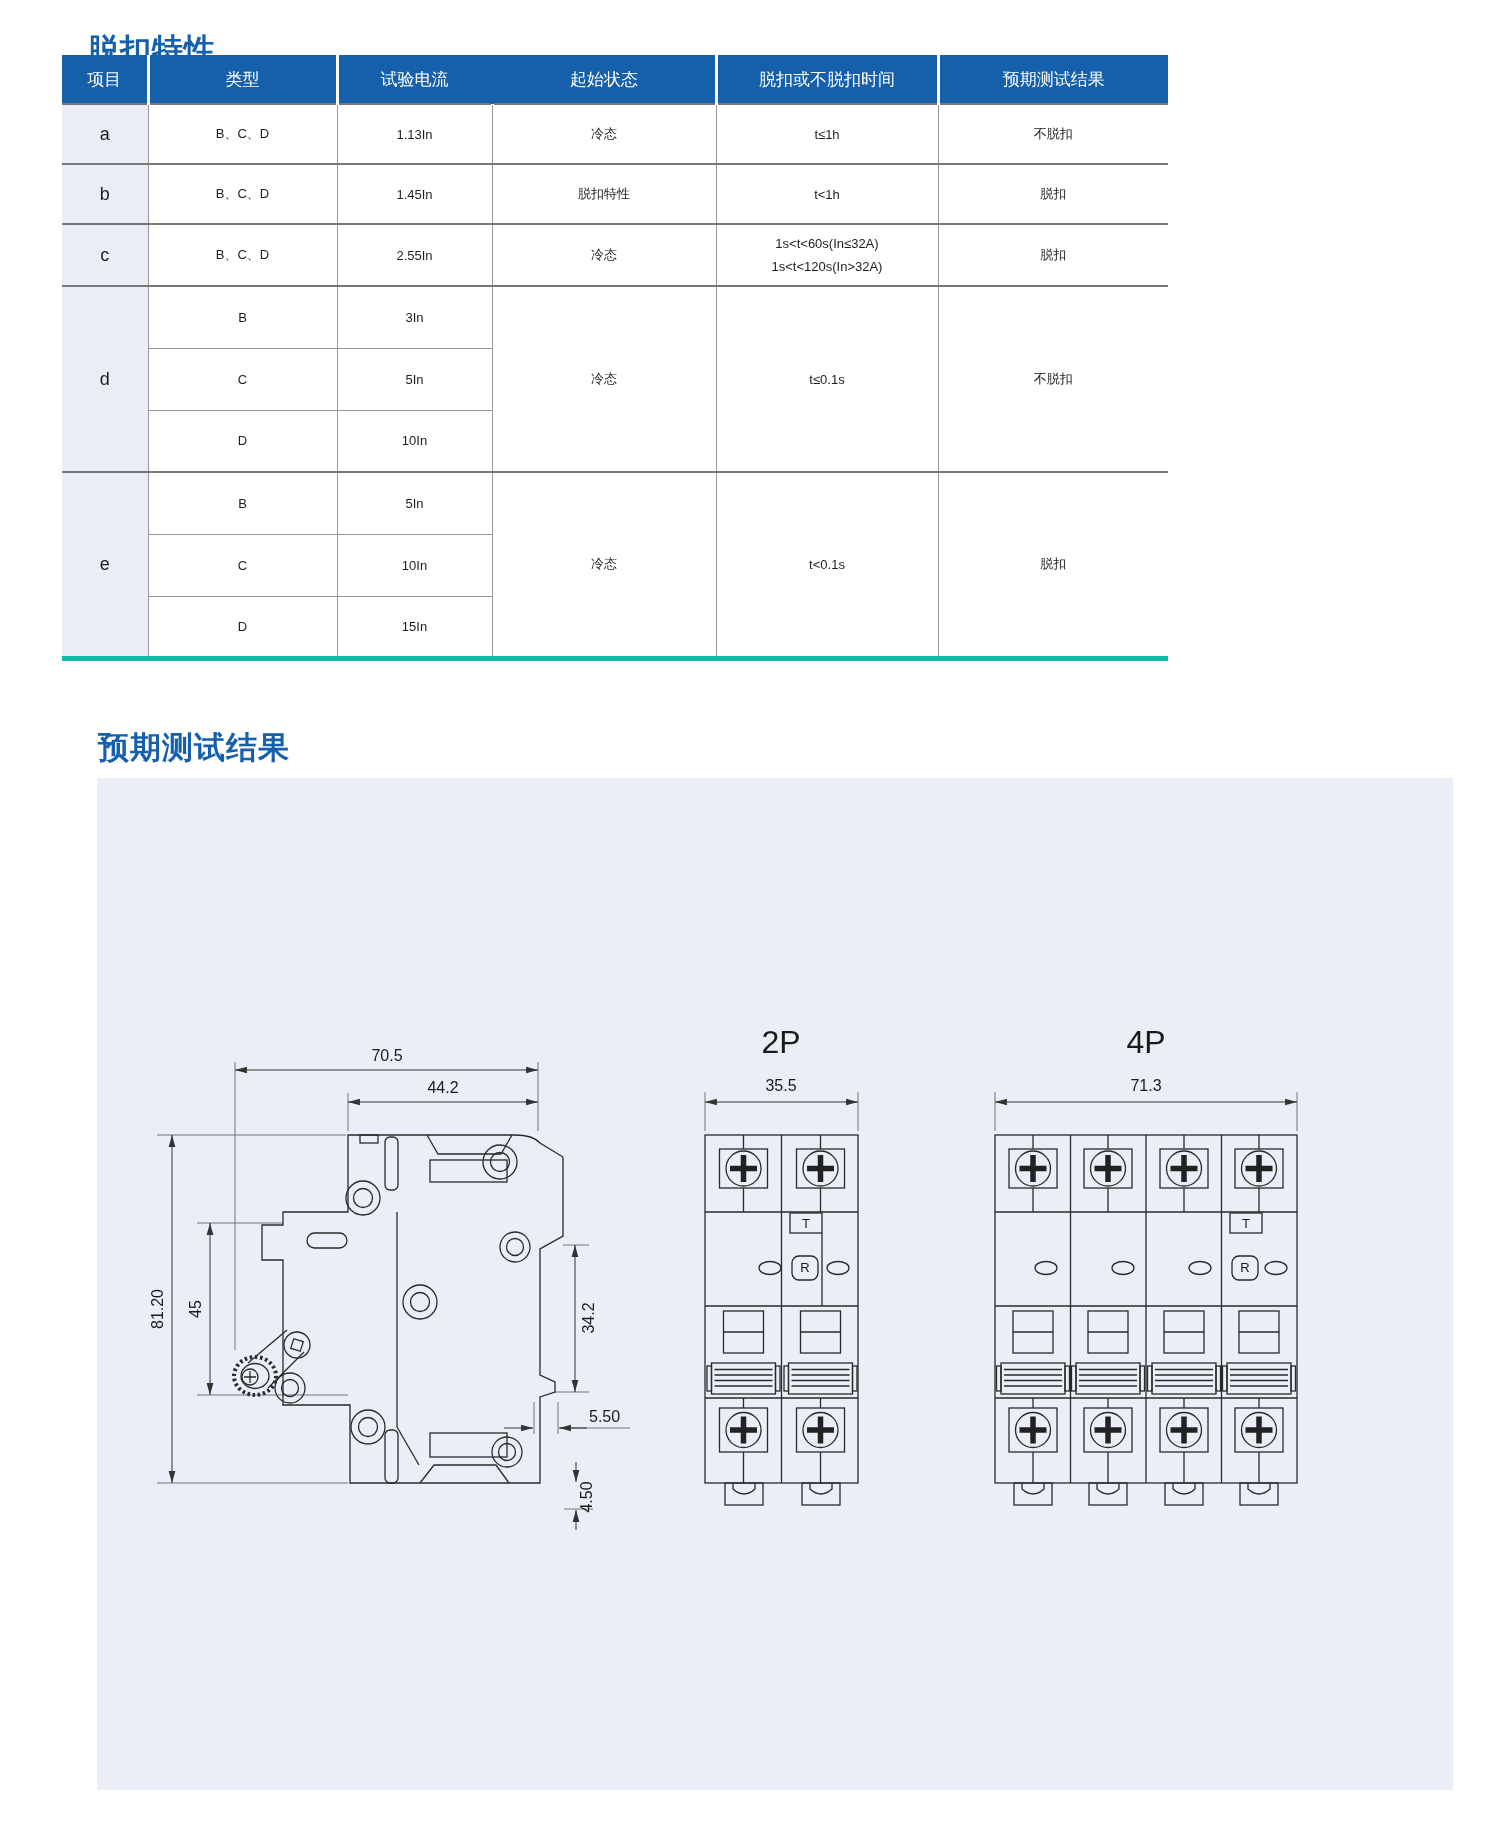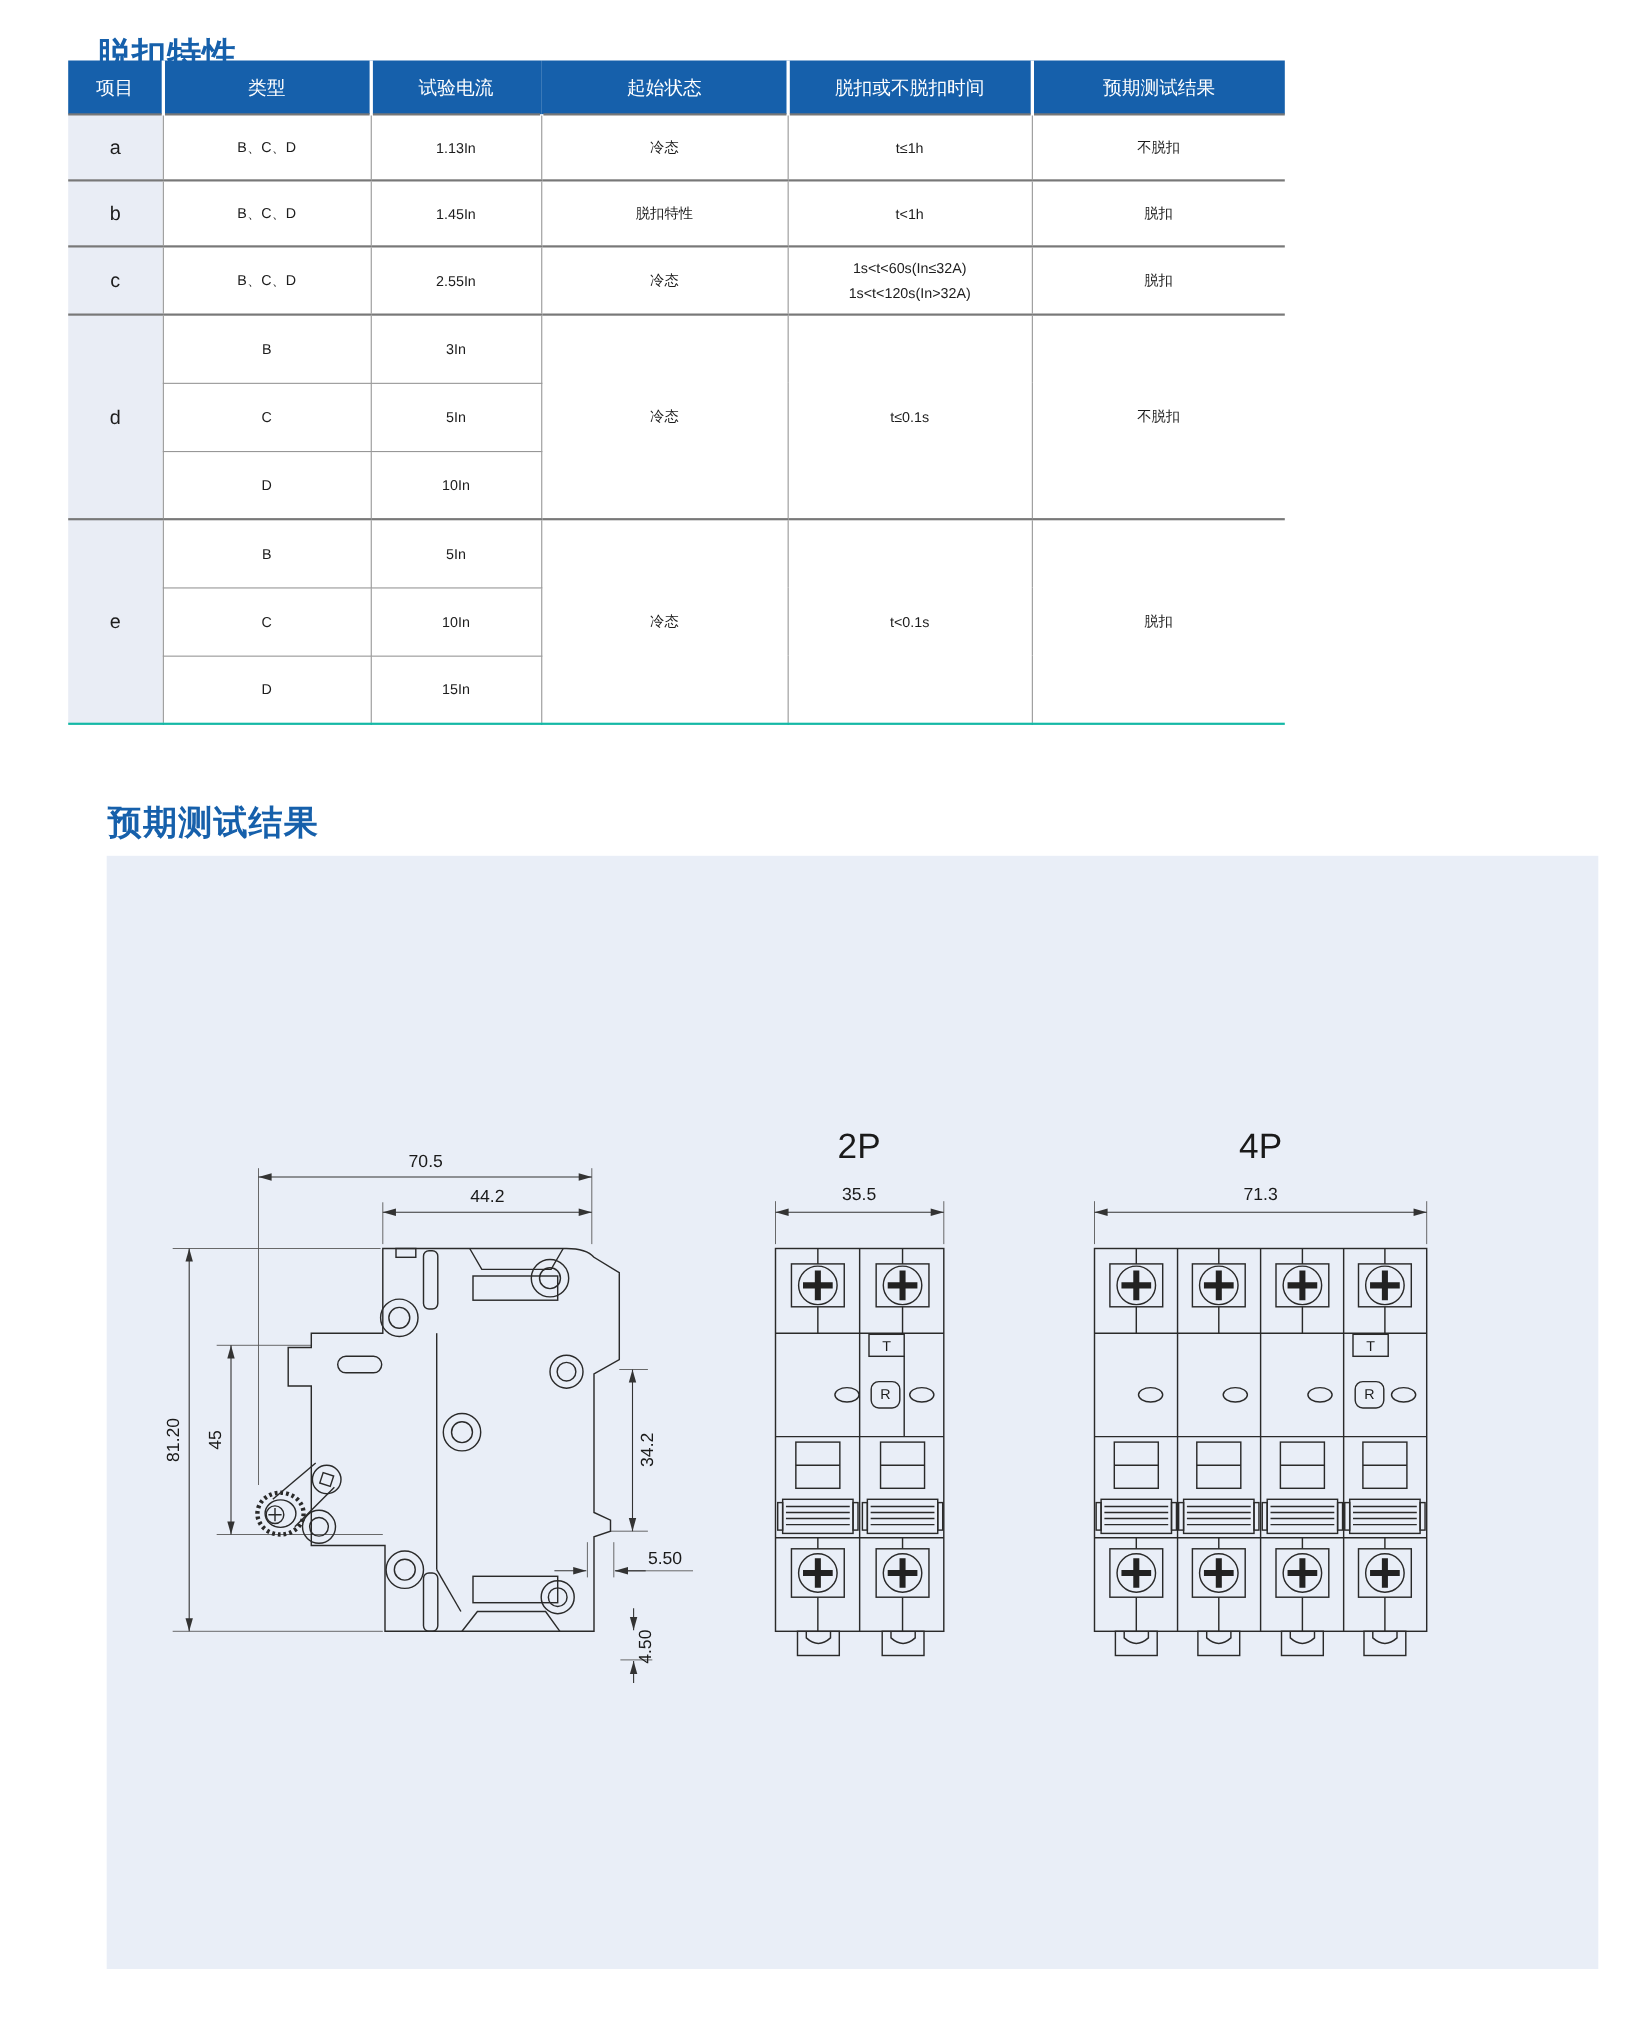--- a/index.html
+++ b/index.html
@@ -12,21 +12,21 @@
   .sec-title {
     position:absolute; font-size:31px; font-weight:bold; color:#1660ab;
     letter-spacing:1px; white-space:nowrap;
   }
   #title1 { left:88px; top:8px; }
   #title2 { left:98px; top:706px; }
 
   table.spec {
     position:absolute; left:62px; top:55px; width:1106px;
     border-collapse:collapse; table-layout:fixed;
-    border-bottom:2px solid #14b8a6;
+    border-bottom:5px solid #14b8a6;
   }
   table.spec thead th {
     background:#1660ab; color:#fff; font-weight:normal; font-size:17px;
     height:48px; border-right:3px solid #fff; padding:0;
   }
   table.spec thead th.no-sep { border-right-color:transparent; }
   table.spec thead th:last-child { border-right:none; }
   table.spec tbody td {
     border:1px solid #979797; background:#fff; text-align:center;
     vertical-align:middle; font-size:13px; color:#1d1d1d; padding:2px 4px;

